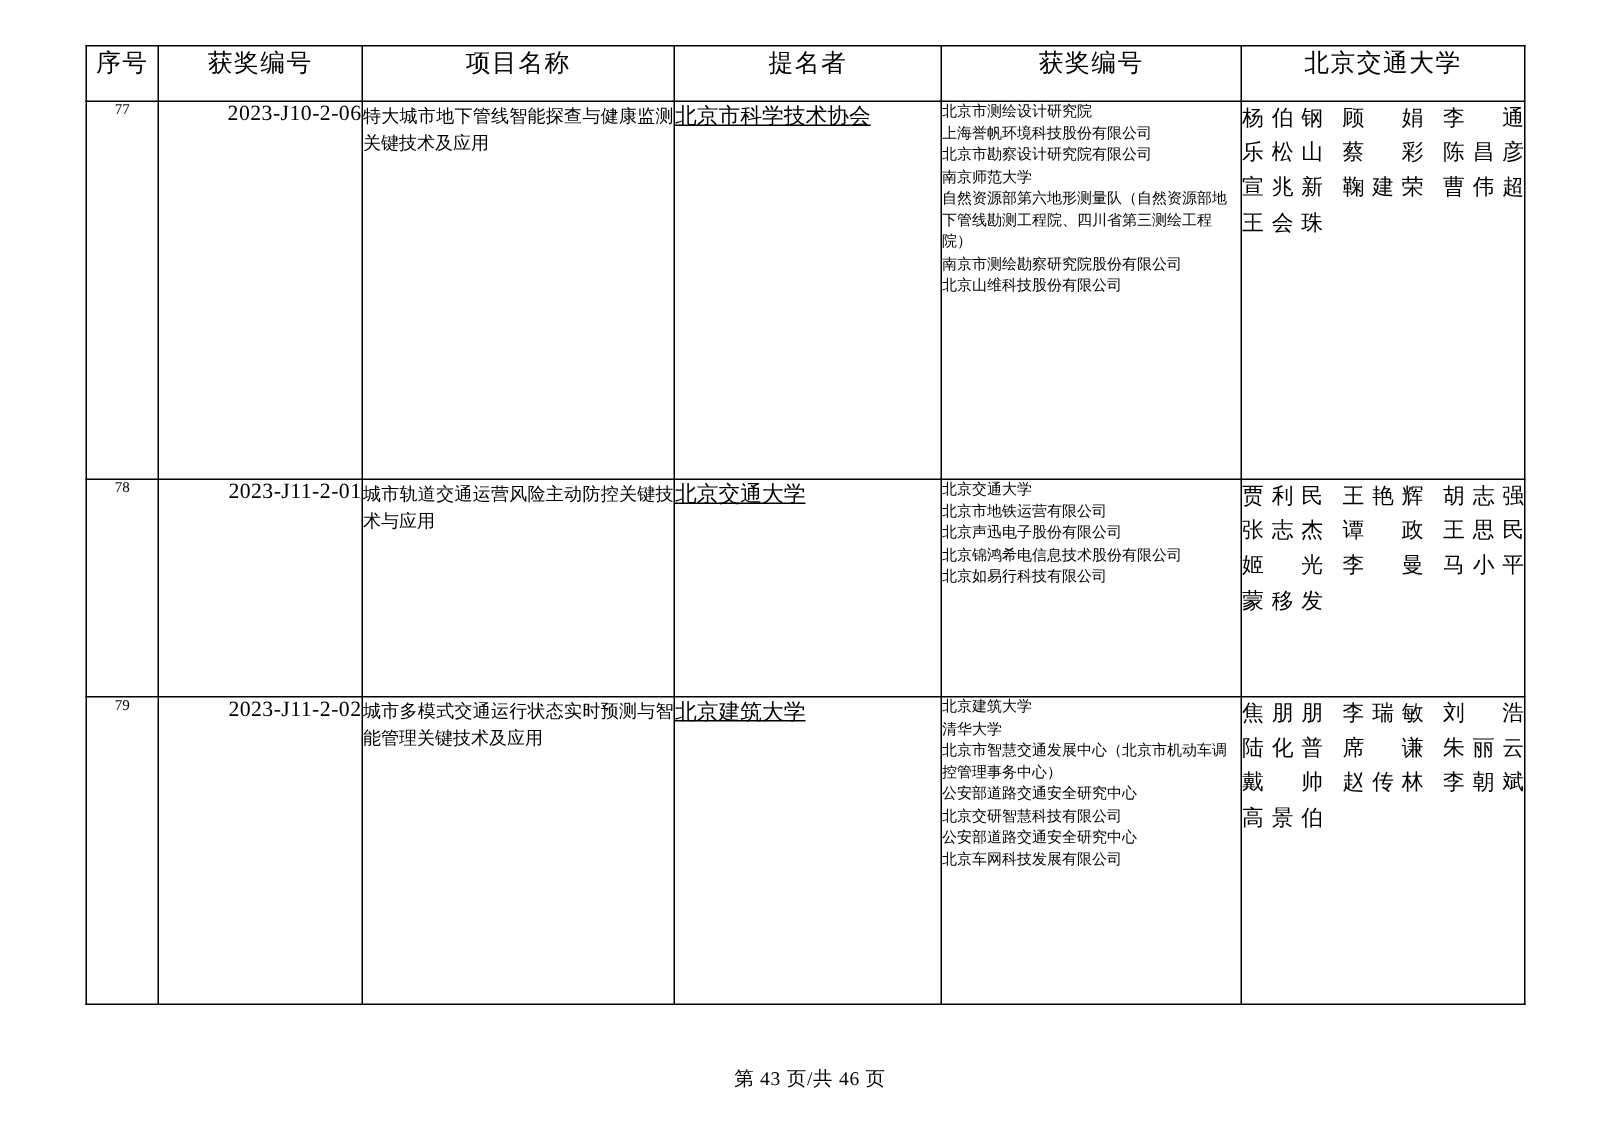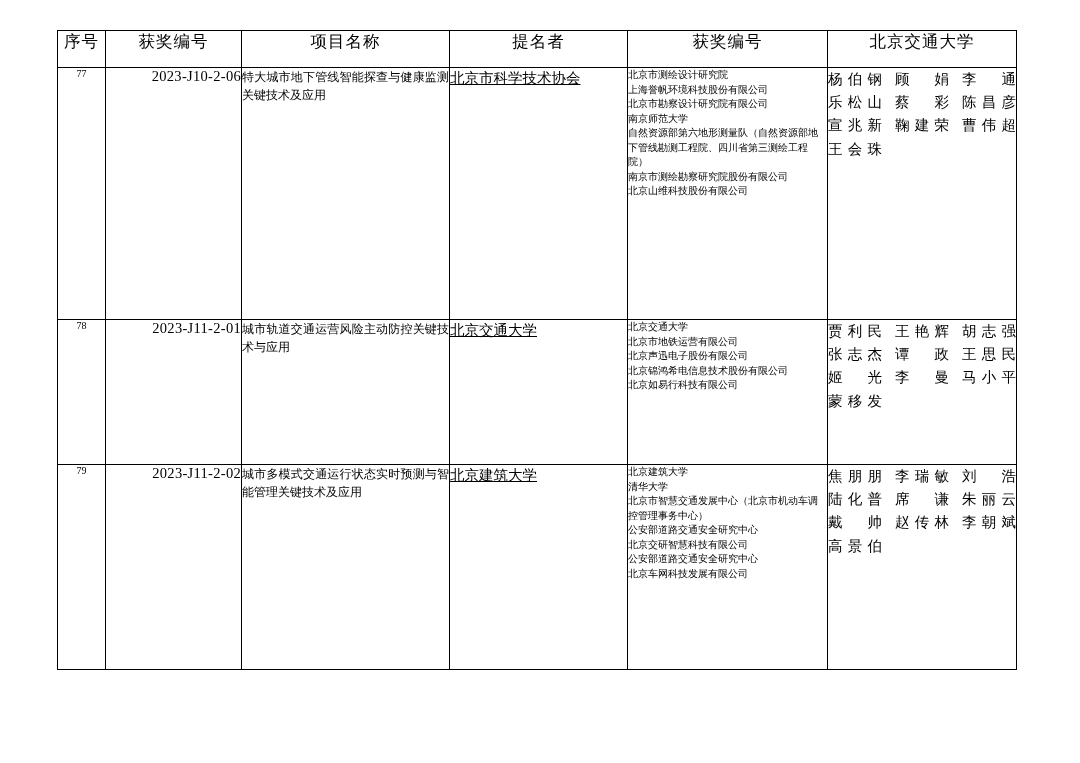--- a/index.html
+++ b/index.html
@@ -243,14 +243,15 @@
             <span>高景伯</span>
             <span></span>
             <span></span>
           </div>
         </td>
       </tr>
 
     </tbody>
   </table>
 
+  <div class="footer">第 43 页/共 46 页</div>
 
 </div>
 
 </body></html>

